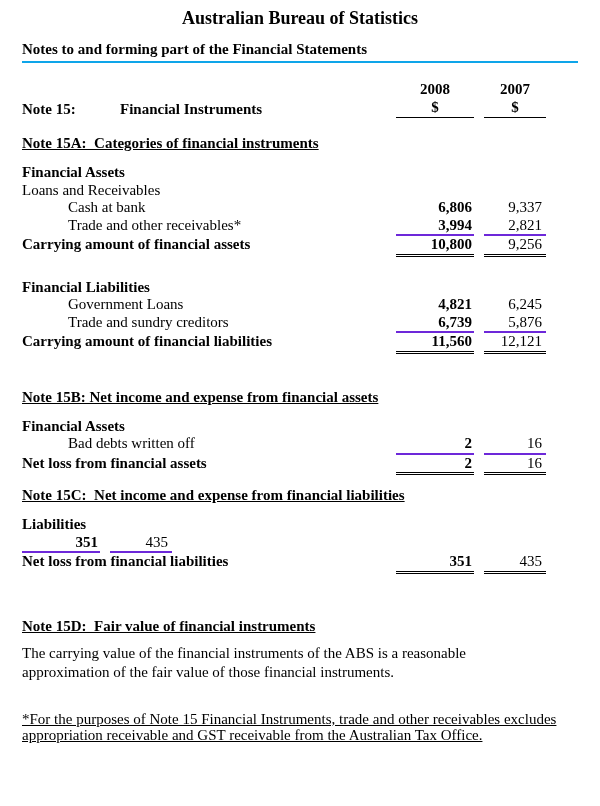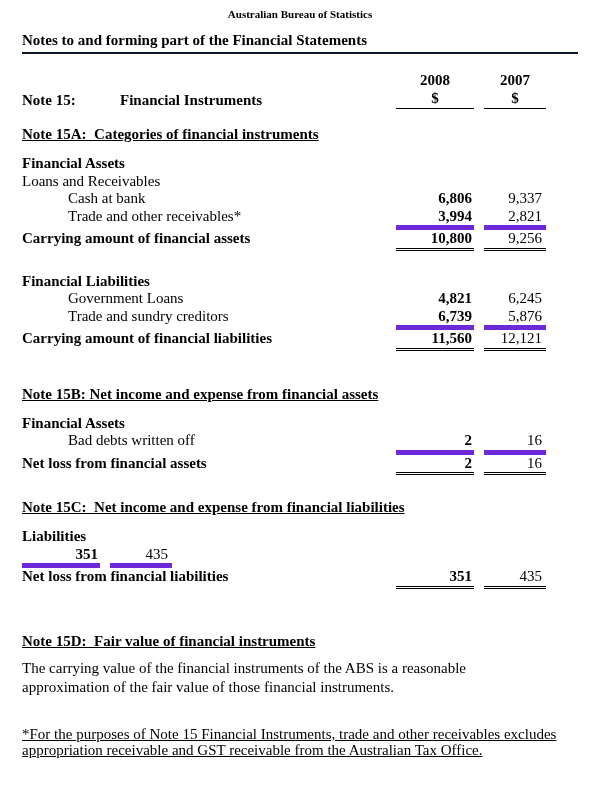--- a/index.html
+++ b/index.html
@@ -6,54 +6,54 @@
   html, body {
     width: 600px; height: 806px;
     background: #ffffff; color: #000000;
     font-family: "Liberation Serif", "DejaVu Serif", serif;
     font-size: 15px;
     overflow: hidden;
   }
   .page { padding: 6px 22px 0 22px; }
 
   .org-title {
-    text-align: center; font-weight: bold; font-size: 11px;
+    text-align: center; font-weight: bold; font-size: 18px;
     padding-top: 2px;
   }
   .subtitle {
     margin-top: 12px; font-weight: bold;
-    border-bottom: 2px solid #0f172a; padding-bottom: 3px;
+    border-bottom: 2px solid #0ea5e9; padding-bottom: 3px;
   }
 
   .row { display: flex; line-height: 17.5px; }
   .row-label { flex: 1; }
   .indent { padding-left: 46px; }
   .bold { font-weight: bold; }
   .num { width: 78px; text-align: right; padding-right: 2px; }
   .n2008 { font-weight: bold; }
   .n2007 { width: 62px; margin-left: 10px; margin-right: 32px; padding-right: 4px; font-weight: normal; }
-  .u1 { border-bottom: 5px solid #6d28d9; }
+  .u1 { border-bottom: 2px solid #6d28d9; }
   .u2 { border-bottom: 3px double #000; }
 
   .note-header { margin-top: 18px; display: flex; align-items: flex-end; }
   .note-header .row-label { font-weight: bold; }
   .note-label { display: inline-block; width: 98px; }
   .col-head {
     width: 78px; text-align: center; font-weight: bold;
     border-bottom: 1px solid #000; padding-bottom: 1px; line-height: 17.5px;
   }
   .col-head.second { width: 62px; margin-left: 10px; margin-right: 32px; }
 
   .sec-heading {
     font-weight: bold; text-decoration: underline;
     white-space: pre-wrap; line-height: 18px;
   }
   .h15a { margin-top: 16px; }
   .h15b { margin-top: 34px; }
-  .h15c { margin-top: 23px; }
+  .h15c { margin-top: 11px; }
   .h15d { margin-top: 43px; }
   .subheading { font-weight: bold; line-height: 17.5px; }
   .mt-sub { margin-top: 12px; }
   .mt-group { margin-top: 22px; }
   .para { margin-top: 9px; line-height: 19.5px; max-width: 514px; }
   .footnote { margin-top: 28px; line-height: 16px; max-width: 560px; text-decoration: underline; }
 </style>
 </head>
 <body>
 

